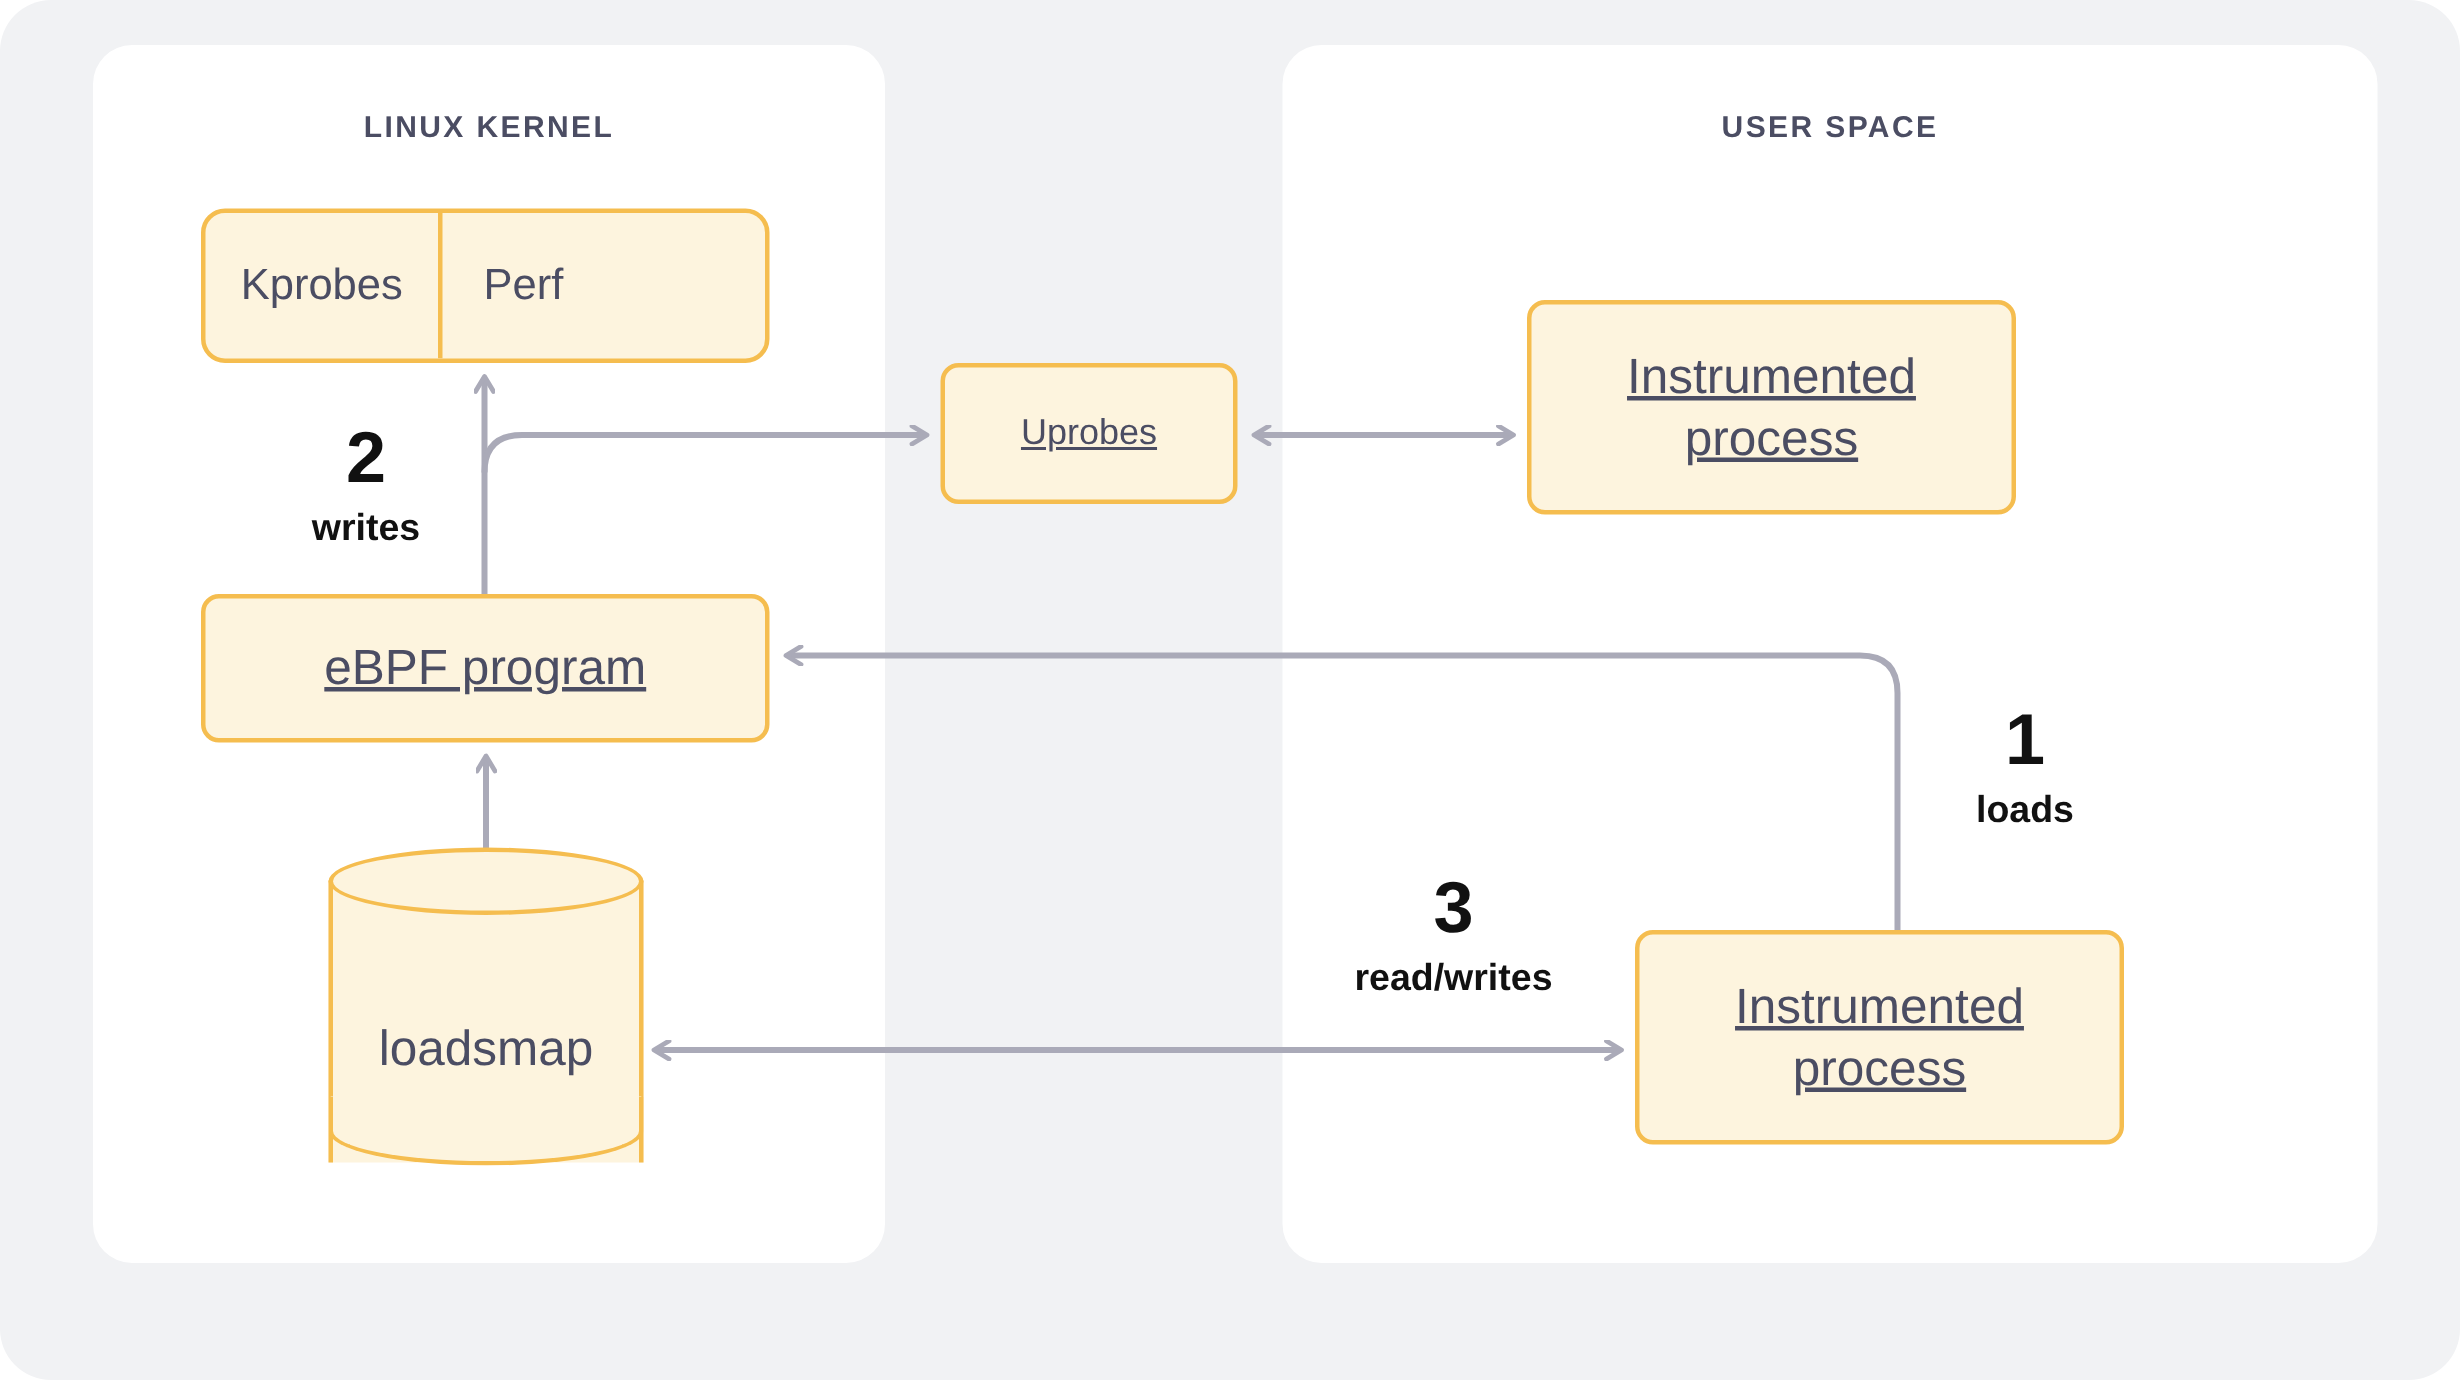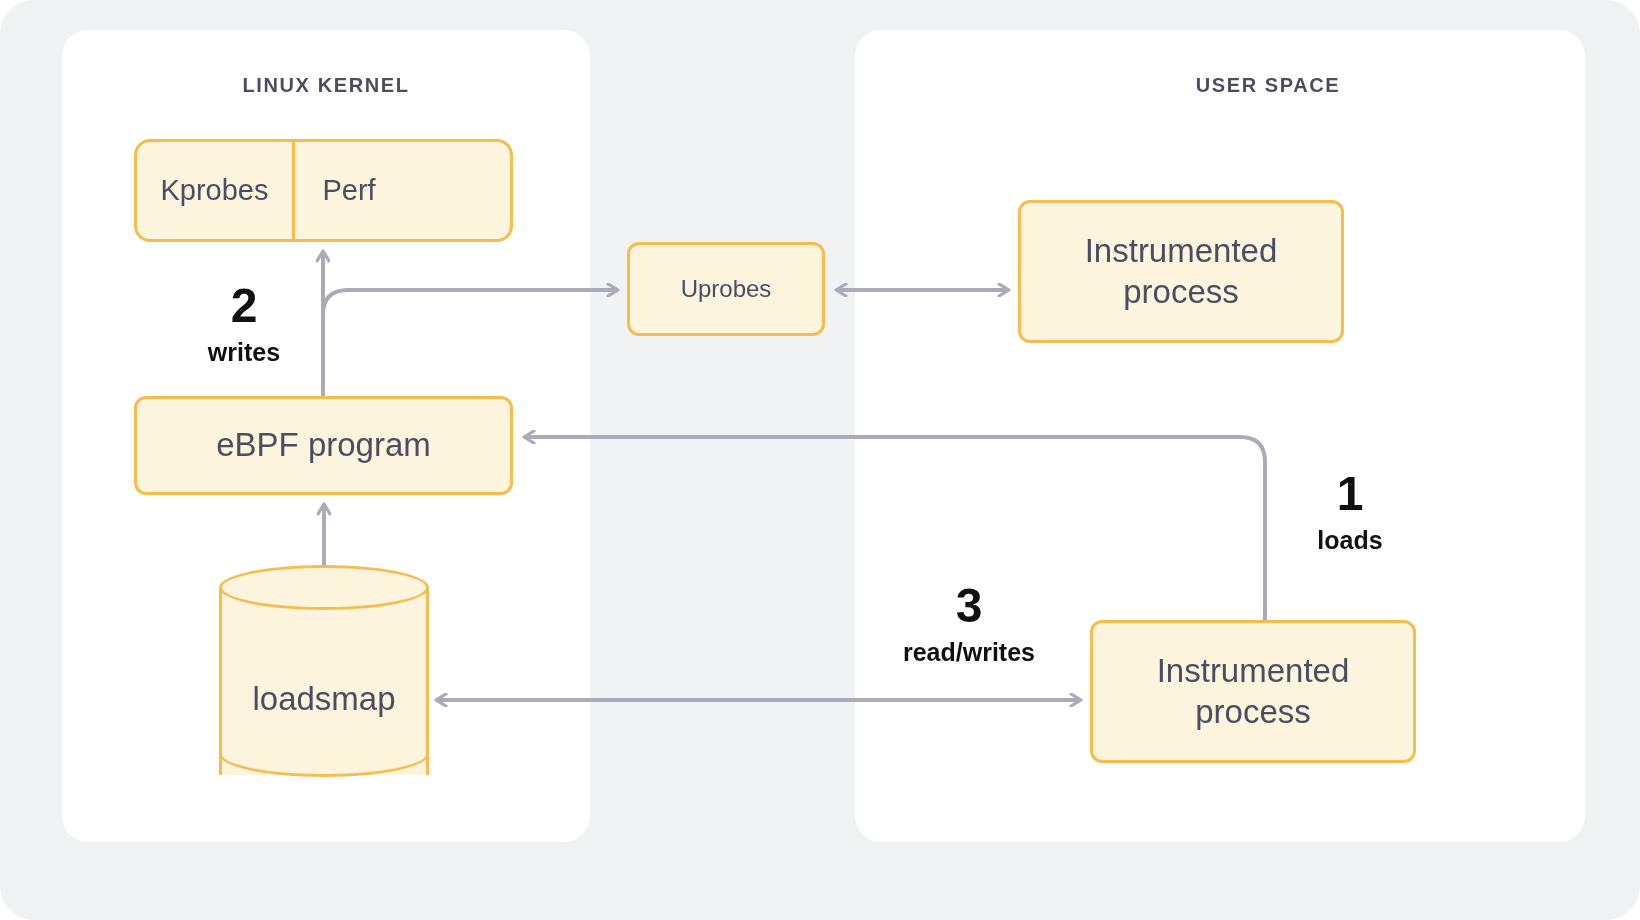--- a/index.html
+++ b/index.html
@@ -22,21 +22,21 @@
     background: #f1f2f4;
     border-radius: 34px;
   }
   
   .panel {
     position: absolute;
     background: #ffffff;
     border-radius: 26px;
   }
   #panel-kernel { left: 62px;  top: 30px; width: 528px; height: 812px; }
-  #panel-user   { left: 855px; top: 30px; width: 730px; height: 812px; padding-left: 48px; }
+  #panel-user   { left: 855px; top: 30px; width: 730px; height: 812px; }
 
   .panel-title {
     position: absolute;
     top: 44px;
     width: 100%;
     text-align: center;
     font-size: 20px;
     font-weight: bold;
     letter-spacing: 1.6px;
     color: #4b4d63;
@@ -56,20 +56,21 @@
     position: absolute;
     background: #fdf4de;
     border: 3px solid #f5bd4f;
     border-radius: 12px;
     display: flex;
     align-items: center;
     justify-content: center;
     text-align: center;
     color: #4b4d63;
     line-height: 1.22;
+    text-decoration: underline;
   }
 
   
   #probes-strip {
     position: absolute;
     left: 134px; top: 139px;
     width: 379px; height: 103px;
     background: #fdf4de;
     border: 3px solid #f5bd4f;
     border-radius: 16px;

